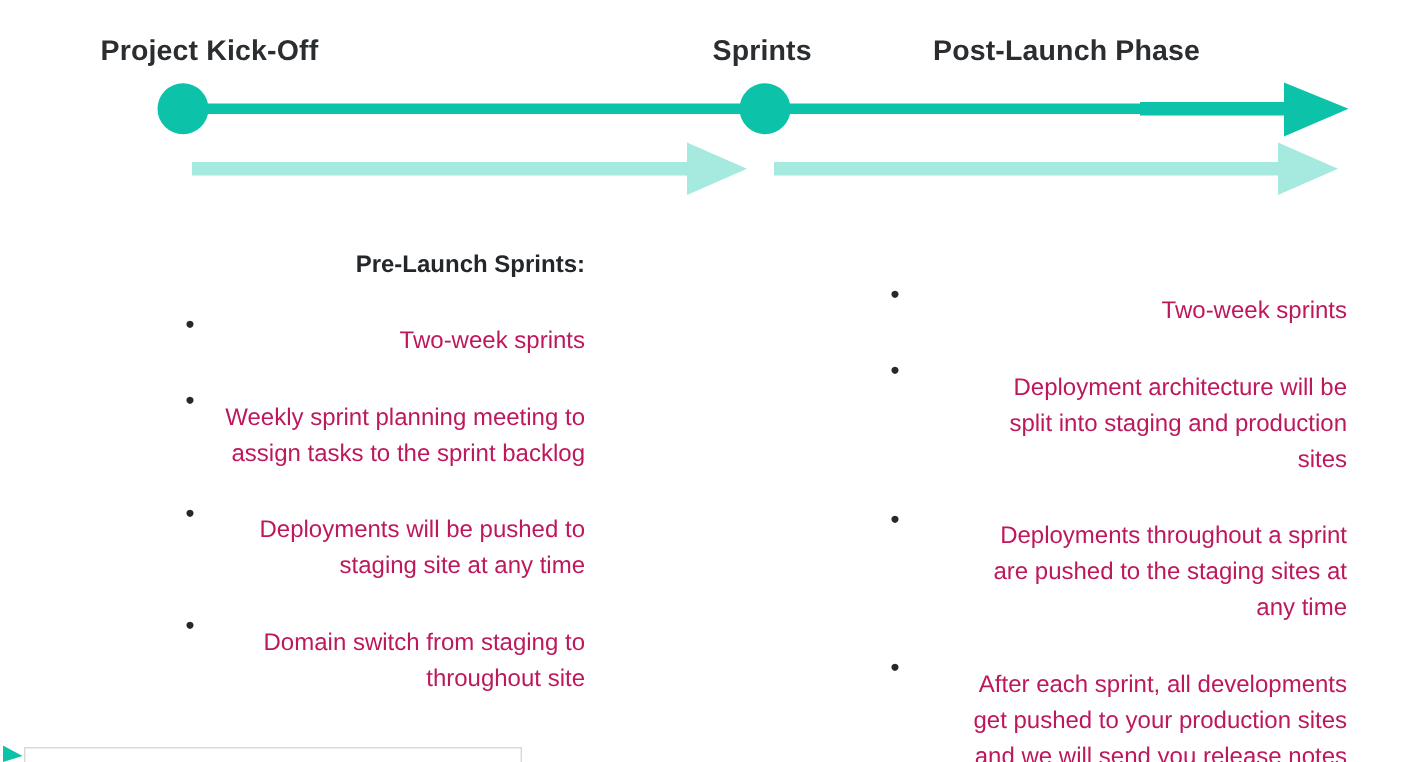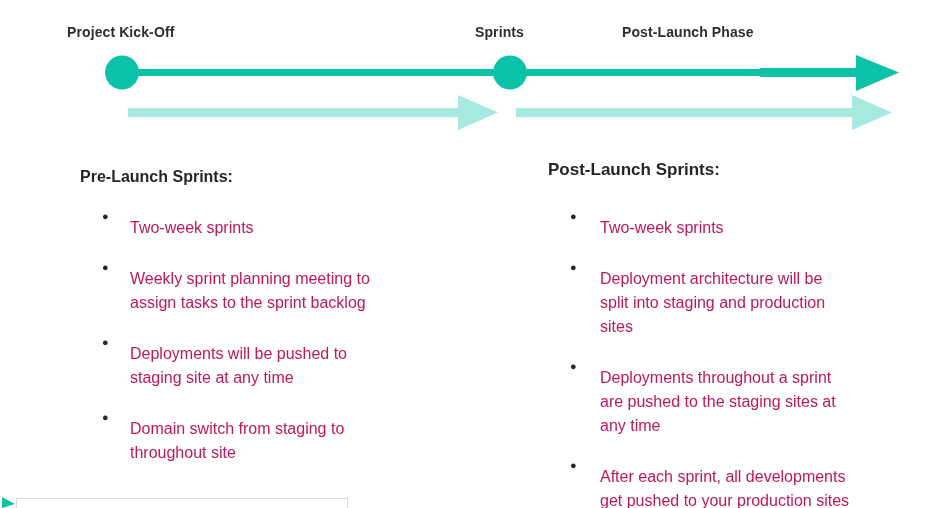--- a/index.html
+++ b/index.html
@@ -11,32 +11,33 @@
     background: #ffffff;
     overflow: hidden;
     font-family: "Liberation Sans", "DejaVu Sans", sans-serif;
   }
   .timeline-svg {
     position: absolute;
     top: 0; left: 0;
   }
   .milestone-label {
     position: absolute;
-    font-size: 14px;
+    font-size: 19px;
     font-weight: 700;
     color: #2b2e31;
     letter-spacing: 0.1px;
     white-space: nowrap;
   }
   .label-kickoff   { left: 67px;  top: 24px; }
   .label-golive    { left: 475px; top: 24px; }
   .label-postphase { left: 622px; top: 24px; text-align: center; }
 
   .column {
     position: absolute;
+    text-align: right;
   }
   .column-pre  { left: 80px;  top: 168px; width: 310px; }
   .column-post { left: 548px; top: 160px; width: 350px; }
 
   .section-heading {
     font-weight: 700;
     color: #24272a;
     white-space: nowrap;
   }
   .column-pre  .section-heading { font-size: 16px; }
@@ -120,21 +121,20 @@
     </div>
     <div class="bullet-item">
       <span class="bullet-dot">●</span>
       <div class="bullet-text">Domain switch from staging to
 throughout site</div>
     </div>
   </div>
 </div>
 
 <div class="column column-post">
-  <div class="section-heading">Post-Launch Sprints:</div>
   <div class="bullet-list">
     <div class="bullet-item">
       <span class="bullet-dot">●</span>
       <div class="bullet-text">Two-week sprints</div>
     </div>
     <div class="bullet-item">
       <span class="bullet-dot">●</span>
       <div class="bullet-text">Deployment architecture will be
 split into staging and production
 sites</div>

